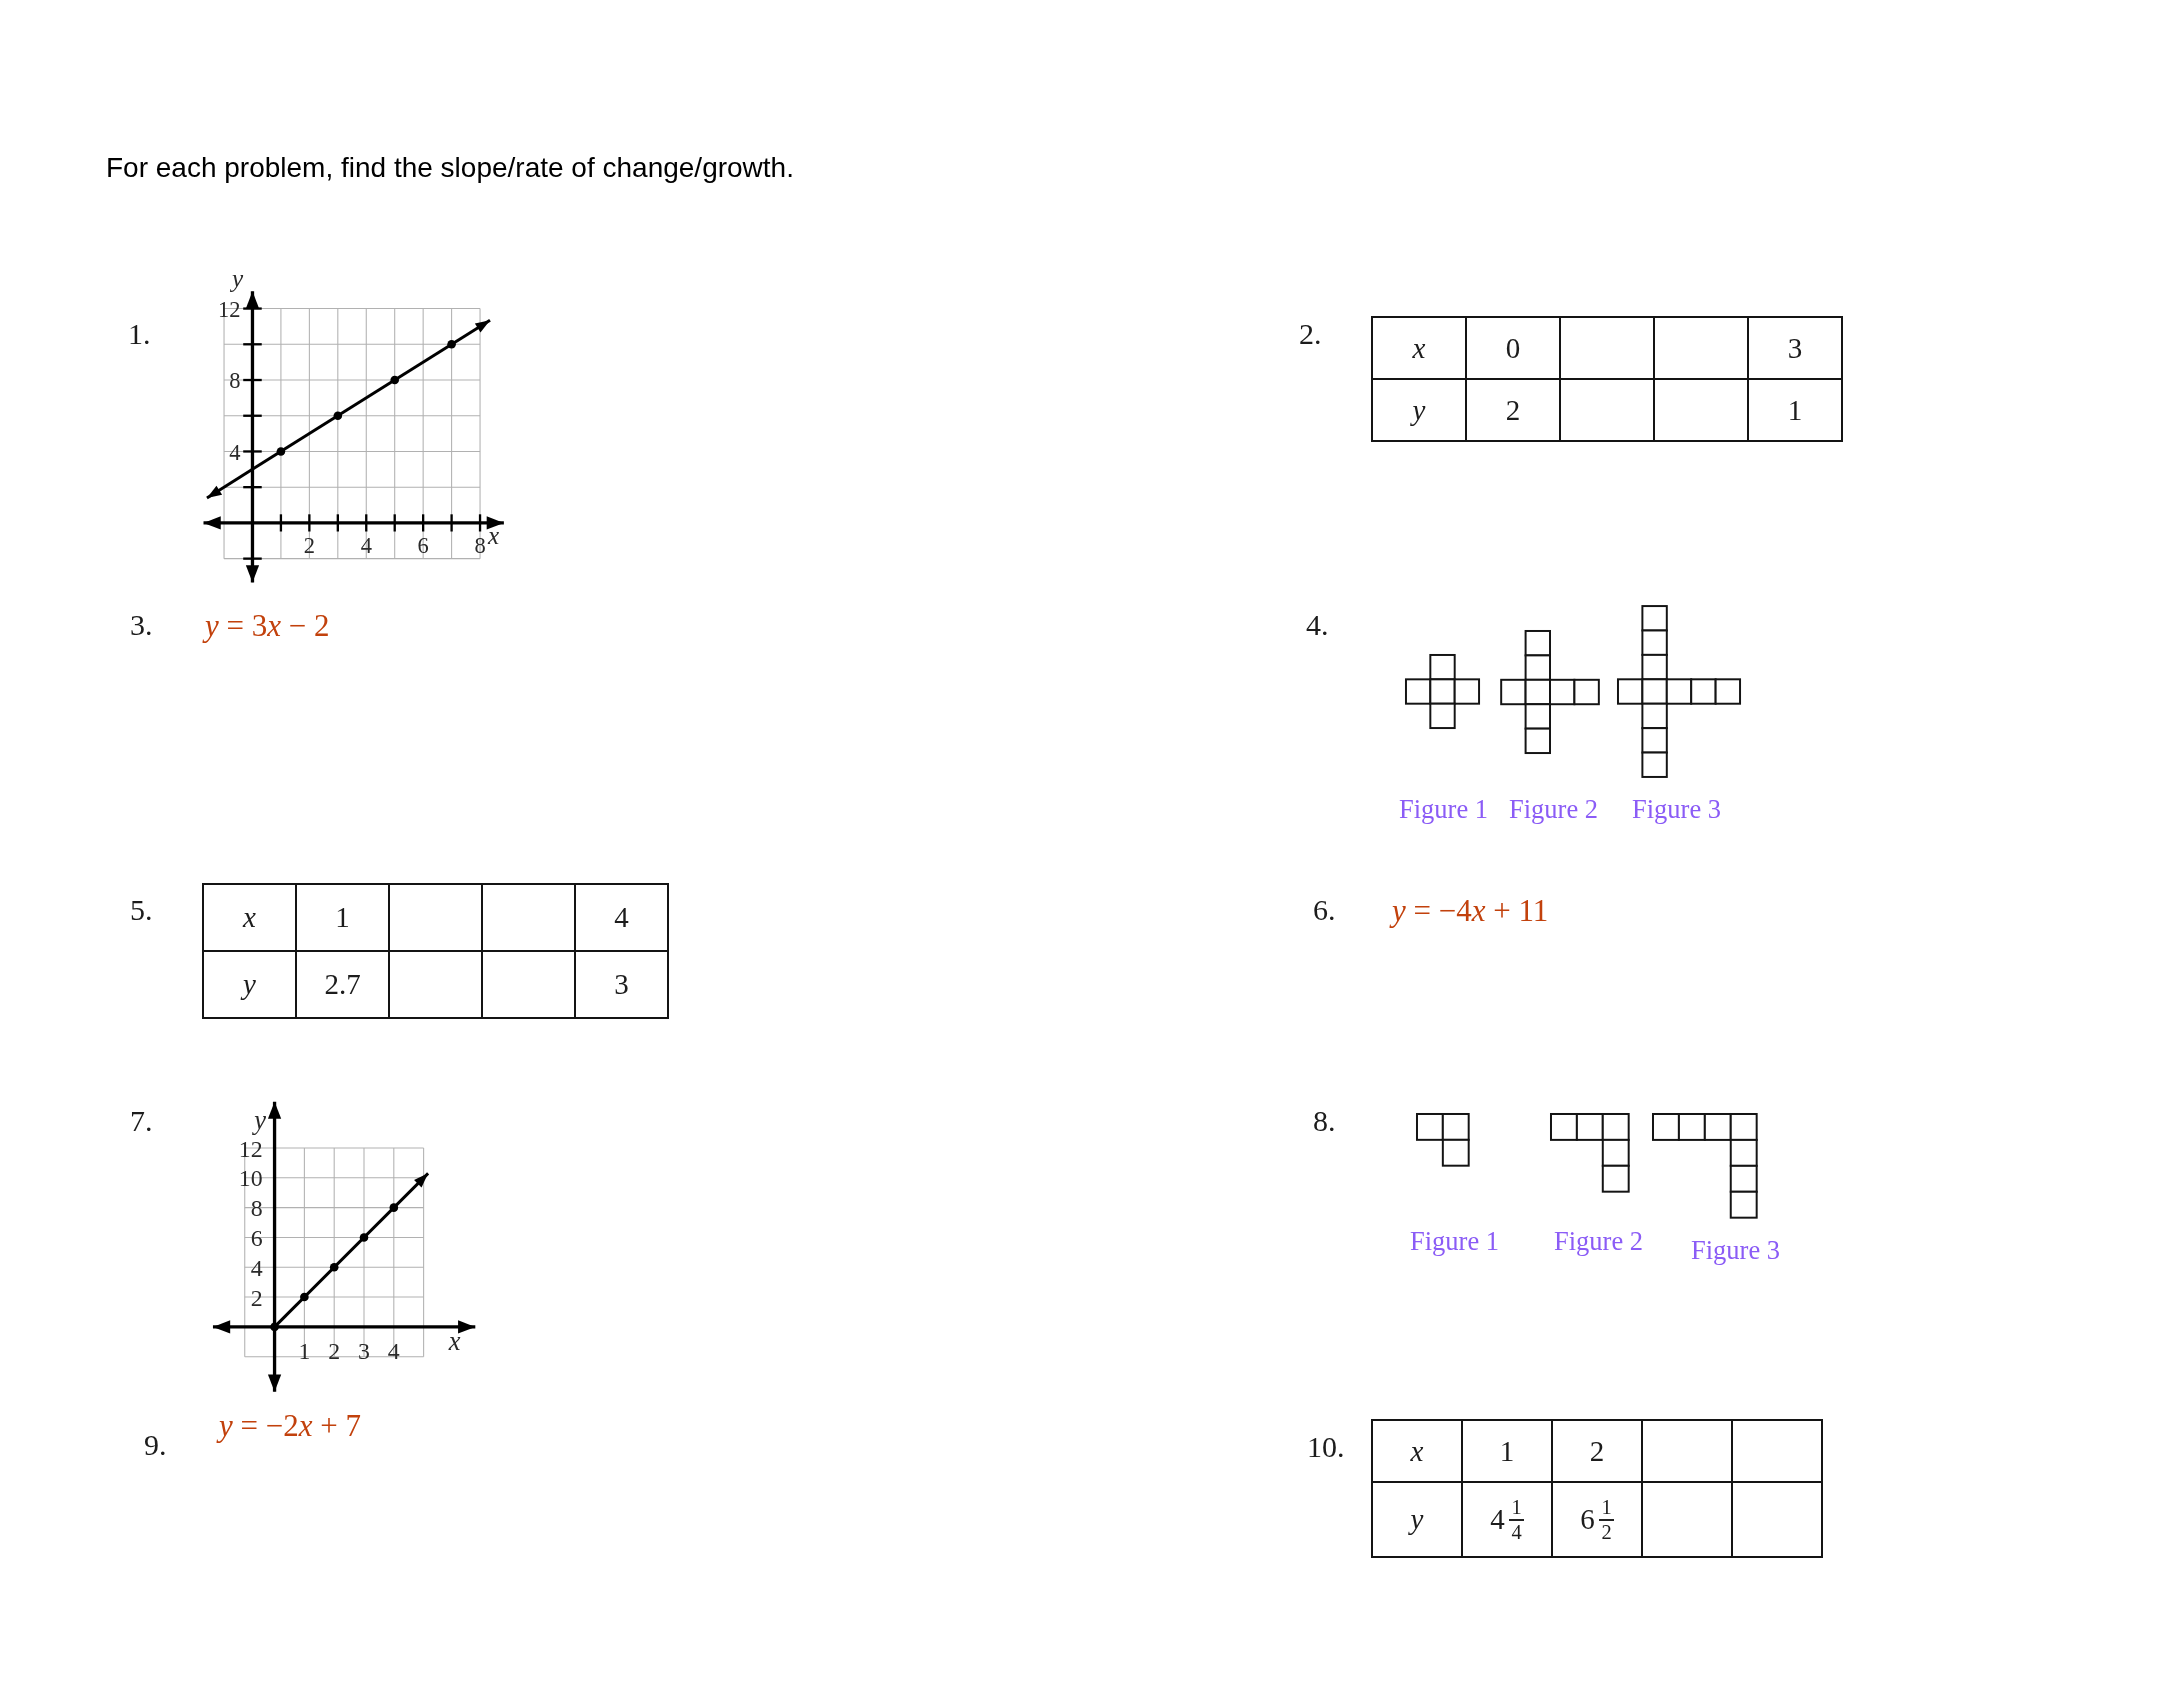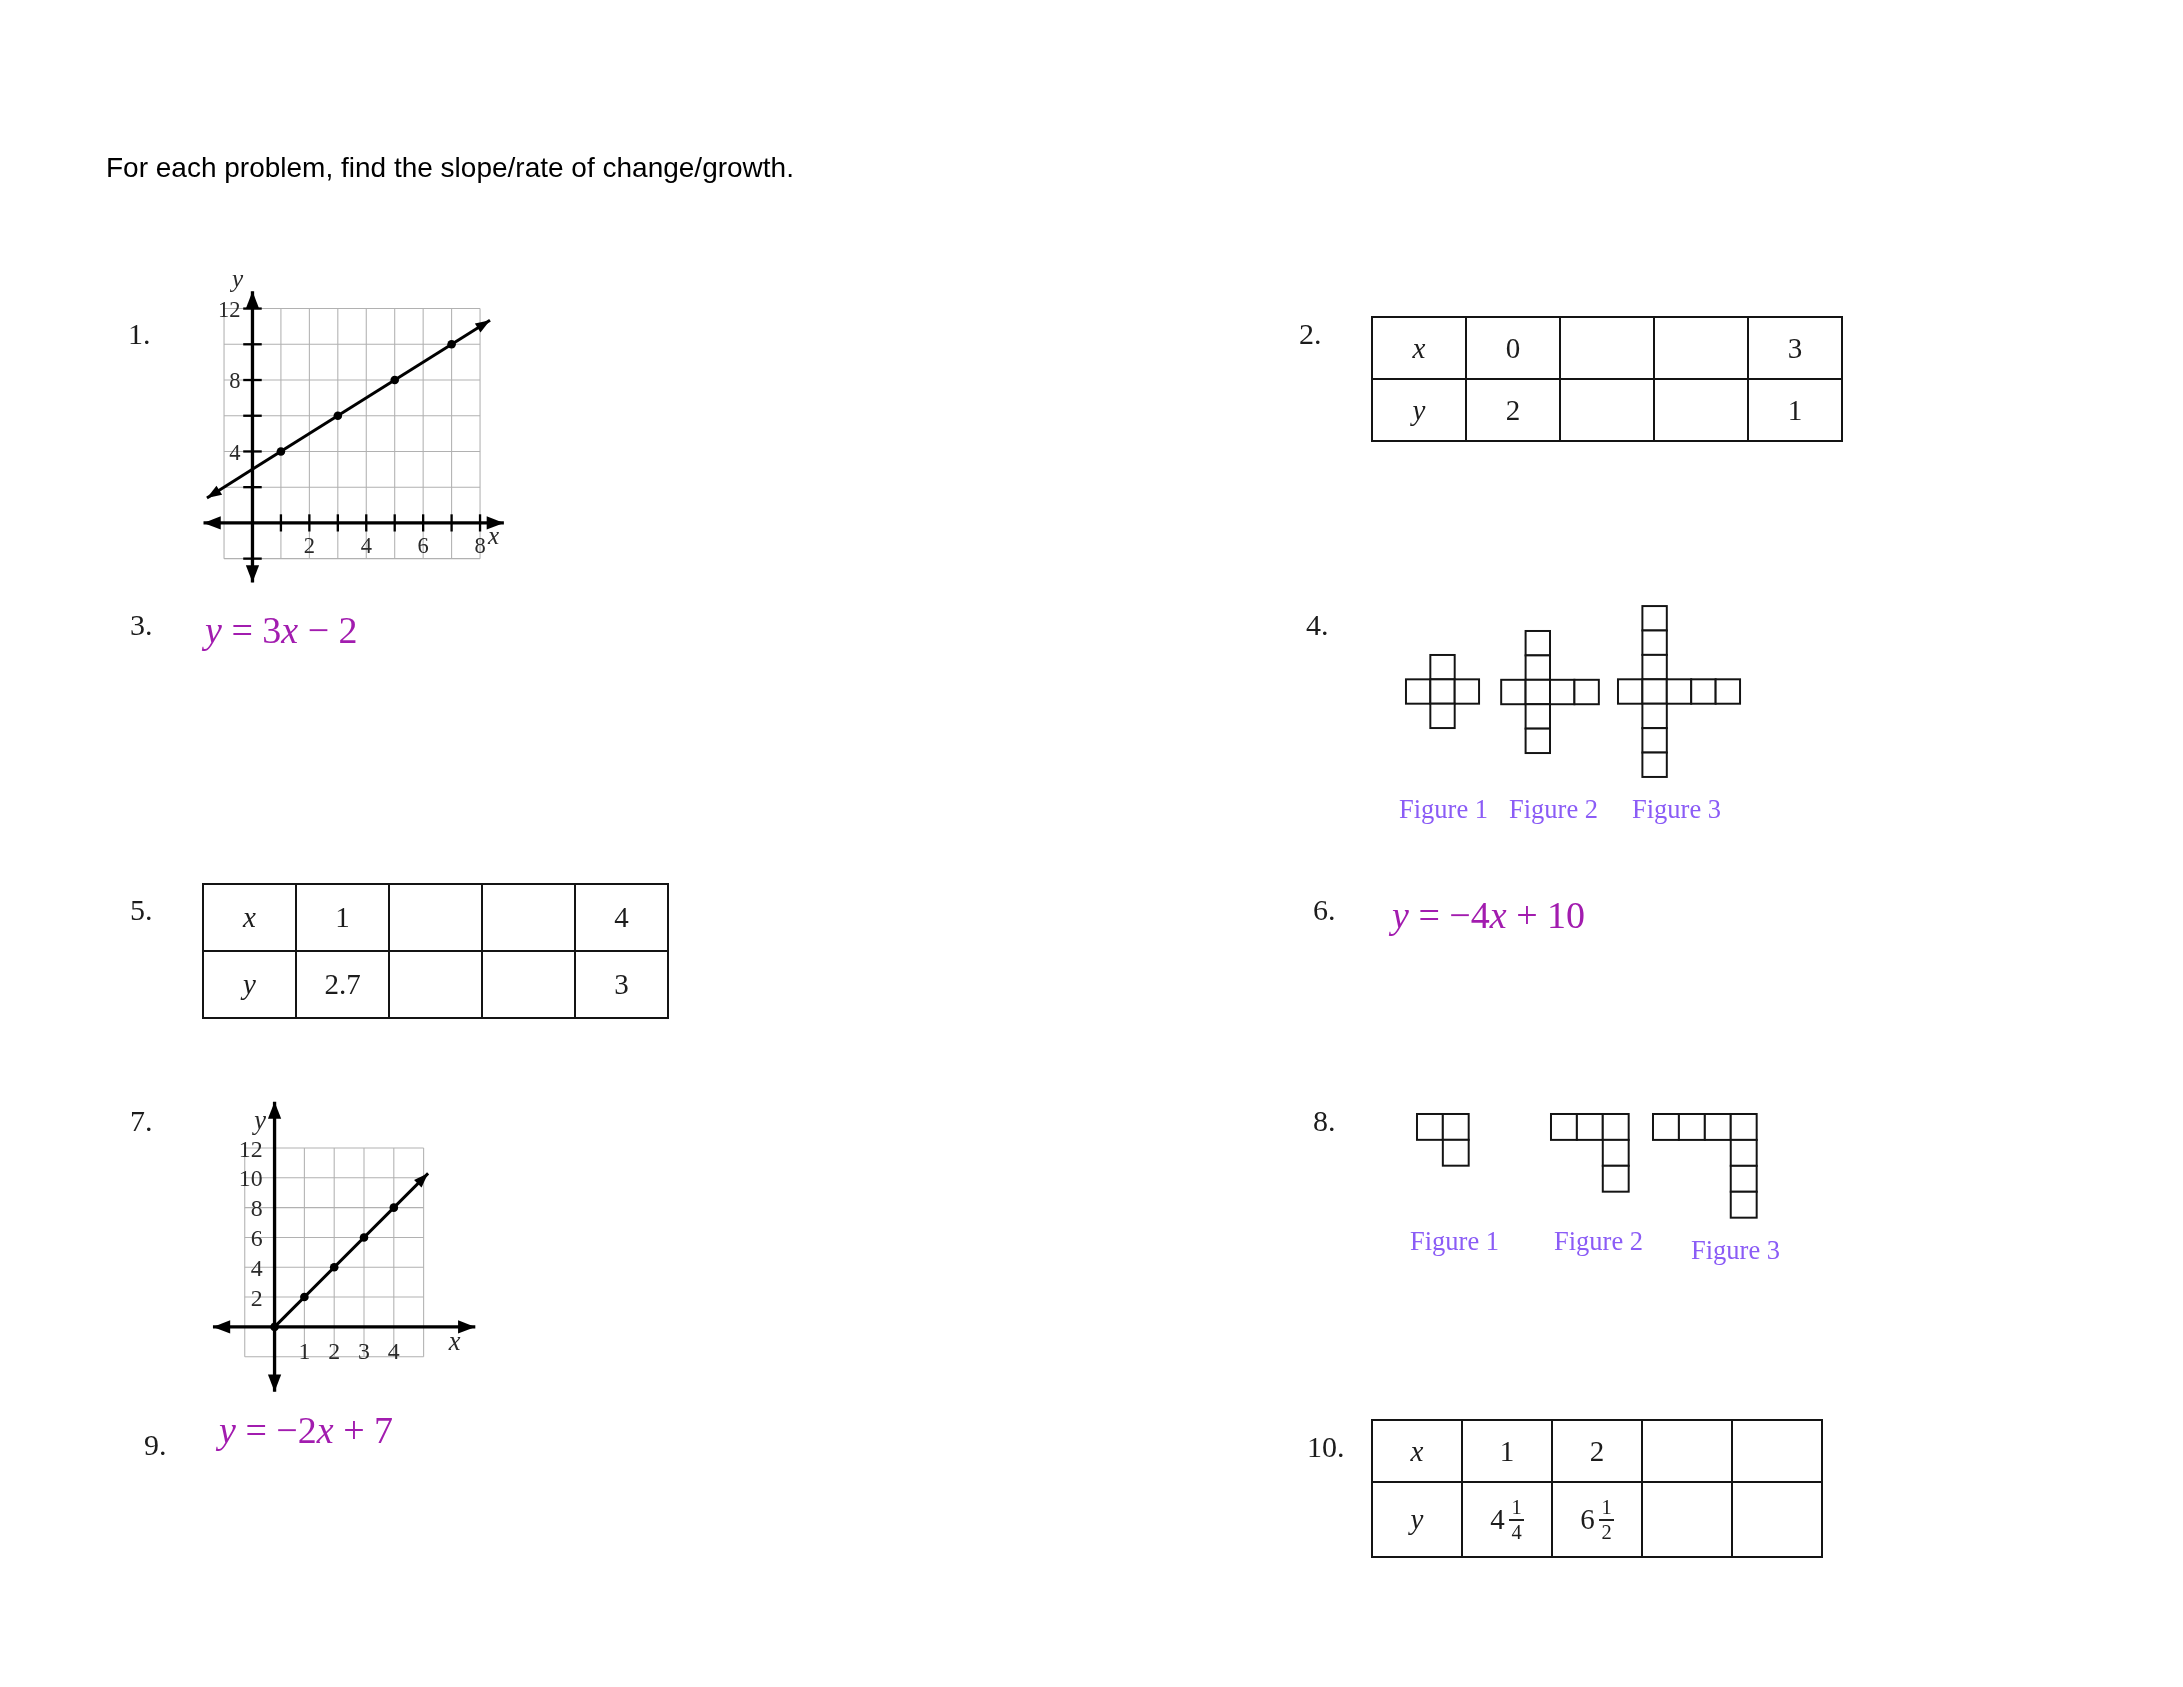--- a/index.html
+++ b/index.html
@@ -1,20 +1,20 @@
 <!DOCTYPE html>
 <html style="font-size:10.6px"><head>
 <meta charset="utf-8">
 <style>
   html,body{margin:0;padding:0;background:#fff;}
   #page{position:relative;width:2183px;height:1687px;background:#ffffff;overflow:hidden;
         font-family:"Liberation Serif",serif;color:#141414;margin-top:44px;}
   .title{position:absolute;font-family:"Liberation Sans",sans-serif;font-size:28px;color:#000;}
   .pnum{position:absolute;font-size:30px;color:#1c1c1c;}
-  .eq{position:absolute;font-size:38px;white-space:pre;color:#a21caf;}
+  .eq{position:absolute;font-size:31px;white-space:pre;color:#c2410c;}
   .eq .v{font-style:italic;}
   .figlabel{position:absolute;font-size:26.5px;color:#8b5cf6;}
   svg{position:absolute;}
   table.wtab{position:absolute;border-collapse:collapse;table-layout:fixed;}
   table.wtab td{border:2px solid #141414;text-align:center;vertical-align:middle;
                 font-size:29px;color:#1c1c1c;padding:0;}
   table.wtab td.hd{font-style:italic;}
   .mixed{display:inline-flex;align-items:center;}
   .frac{display:inline-flex;flex-direction:column;align-items:center;font-size:20.5px;
         line-height:1.12;margin-left:4.6px;}
@@ -171,21 +171,21 @@
       <td class="hd">y</td>
       <td>2.7</td>
       <td></td>
       <td></td>
       <td>3</td>
     </tr>
   </tbody>
     </table>
 
   <div class="pnum" style="left:1313px;top:849px;">6.</div>
-  <div class="eq" style="left:1392px;top:849px;"><span class="v">y</span><span> = −4</span><span class="v">x</span><span> + 10</span></div>
+  <div class="eq" style="left:1392px;top:849px;"><span class="v">y</span><span> = −4</span><span class="v">x</span><span> + 11</span></div>
 
   <div class="pnum" style="left:130px;top:1060px;">7.</div>
   <svg class="graph" style="left:205px;top:1051px;" width="318" height="318" viewBox="0 0 480 480">
       <line x1="60" y1="80" x2="60" y2="395" stroke="#b1b1b1" stroke-width="1.6"></line>
       <line x1="150" y1="80" x2="150" y2="395" stroke="#b1b1b1" stroke-width="1.6"></line>
       <line x1="195" y1="80" x2="195" y2="395" stroke="#b1b1b1" stroke-width="1.6"></line>
       <line x1="240" y1="80" x2="240" y2="395" stroke="#b1b1b1" stroke-width="1.6"></line>
       <line x1="285" y1="80" x2="285" y2="395" stroke="#b1b1b1" stroke-width="1.6"></line>
       <line x1="330" y1="80" x2="330" y2="395" stroke="#b1b1b1" stroke-width="1.6"></line>
       <line x1="60" y1="395" x2="330" y2="395" stroke="#b1b1b1" stroke-width="1.6"></line>

